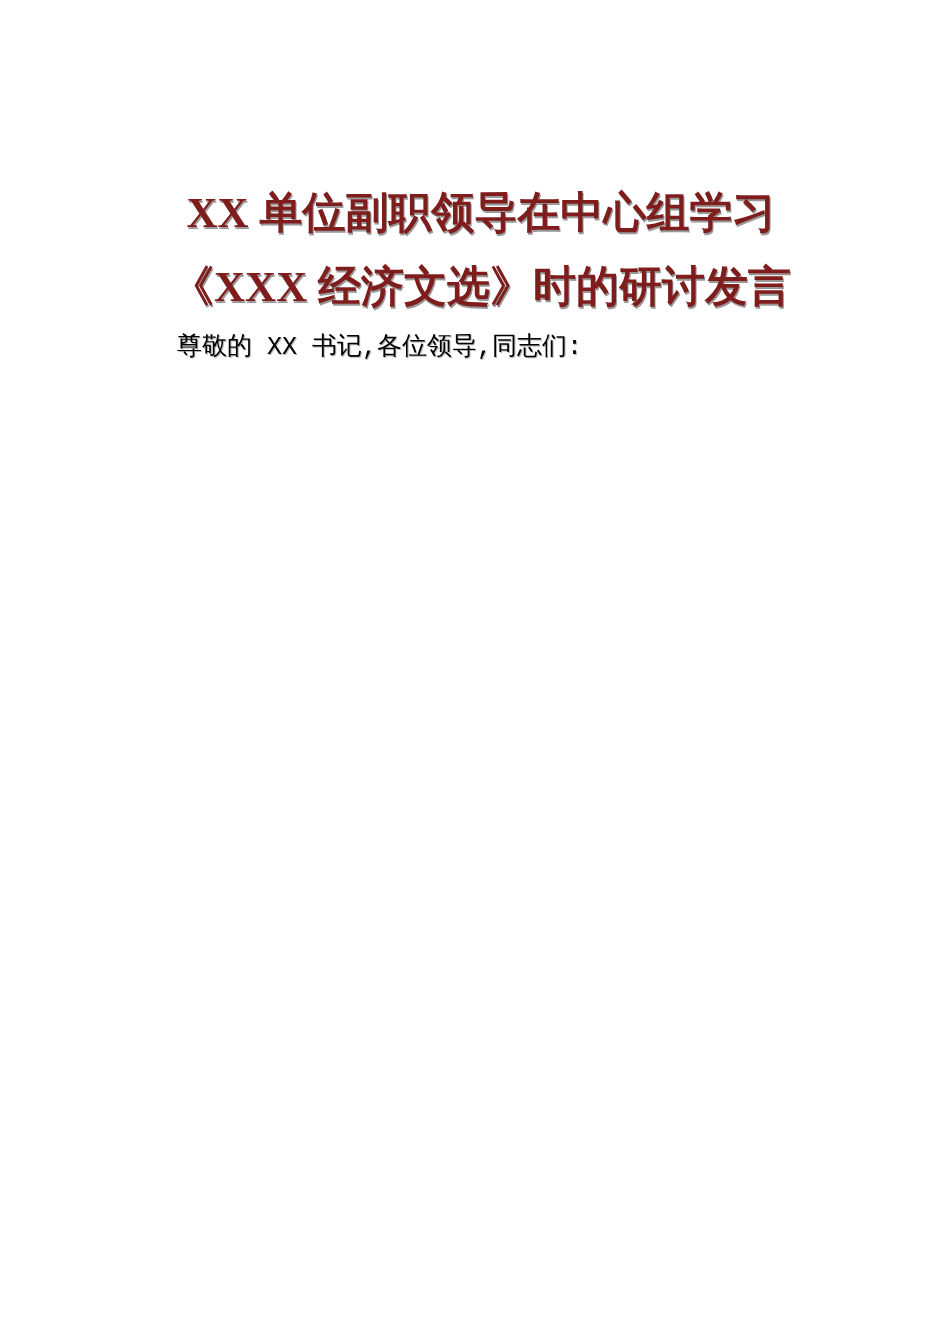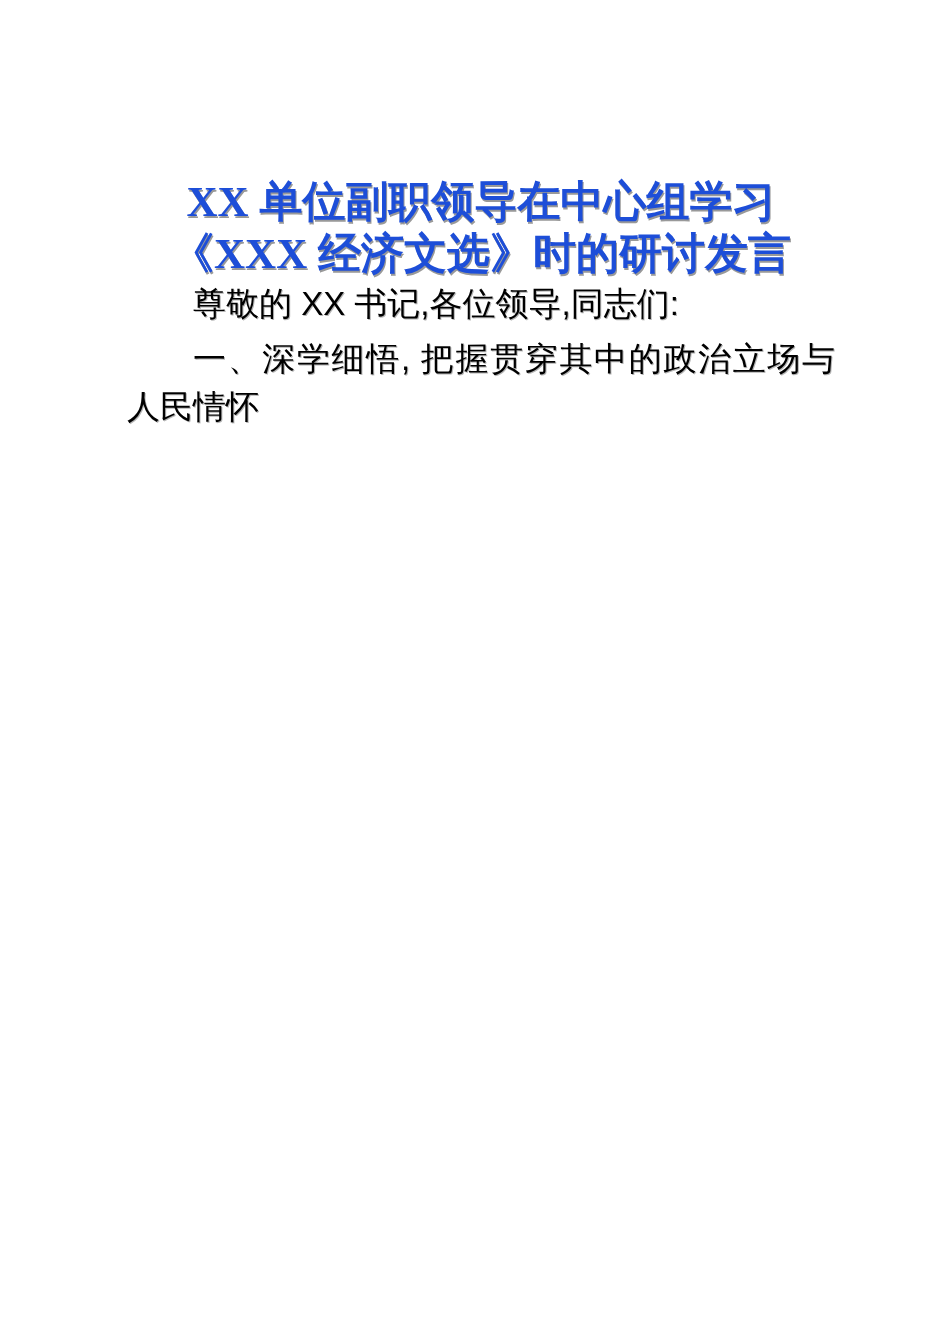--- a/index.html
+++ b/index.html
@@ -15,30 +15,30 @@
   .page {
     box-sizing: border-box;
     width: 950px;
     height: 1344px;
     background: #ffffff;
     padding: 176px 115px 0 127px;
   }
   .doc-title {
     font-family: "Liberation Serif", serif;
     font-size: 43px;
-    line-height: 52px;
+    line-height: 74px;
     font-weight: 700;
     text-align: center;
-    color: #1d4ed8;
+    color: #7f1d1d;
     margin: 0 0 0 0;
     text-shadow: 1px 2px 0 #999999;
   }
   .para {
-    font-family: Liberation Sans, sans-serif;
-    font-size: 33px;
+    font-family: Liberation Mono, monospace;
+    font-size: 25px;
     line-height: 48px;
     color: #000000;
     text-align: justify;
     text-justify: inter-ideograph;
     text-indent: 2em;
     margin: 0 0 3px 0;
     text-shadow: 1px 1px 0 #b5b5b5;
     word-break: break-all;
   }
   .section-heading {
@@ -48,16 +48,15 @@
 </head>
 <body>
 
 <div class="page">
   <h1 class="doc-title">XX 单位副职领导在中心组学习《XXX 经济文选》时的研讨发言</h1>
 
   <p class="para">尊敬的 XX 书记,各位领导,同志们:</p>
 
 
 
-  <p class="para section-heading">一、深学细悟, 把握贯穿其中的政治立场与人民情怀</p>
 
 
 </div>
 
 </body></html>

